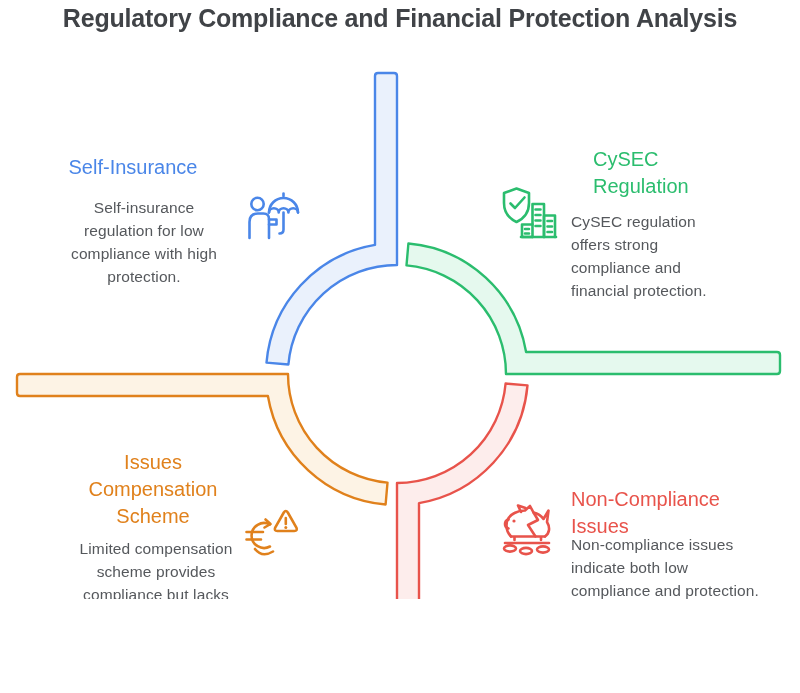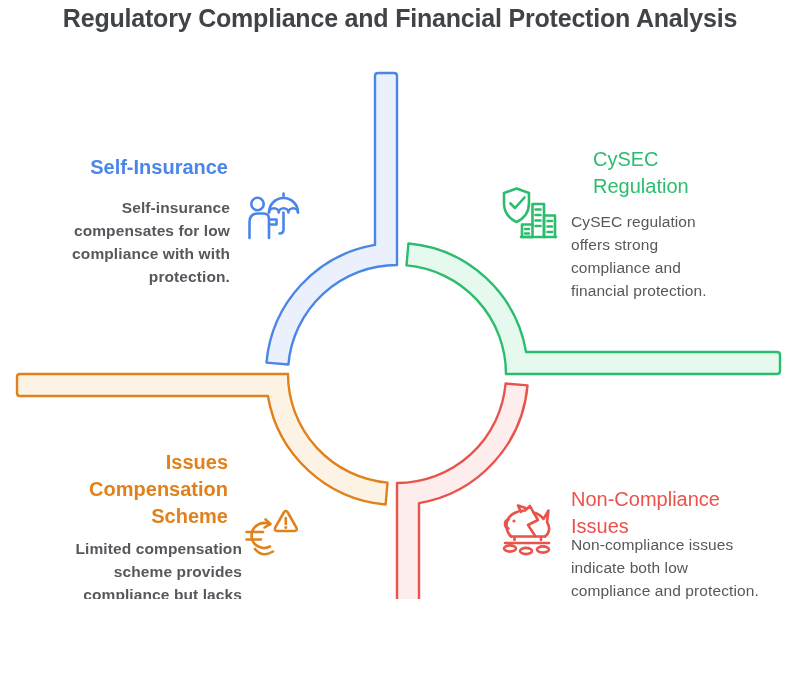--- a/index.html
+++ b/index.html
@@ -9,21 +9,21 @@
   }
   .title{
     position:absolute;top:4px;left:0;width:100%;text-align:center;
     font-size:25px;font-weight:700;color:#404347;letter-spacing:-0.2px;margin:0;
   }
   #pinwheel-svg{position:absolute;left:0;top:0;}
   .seg{stroke-width:2.4;stroke-linejoin:round;}
   .quad{position:absolute;}
   .q-heading{font-size:20px;line-height:27px;font-weight:400;color:var(--qc);}
   .q-body{font-size:15.5px;line-height:23px;color:#55585c;letter-spacing:0.1px;}
-  .ta-r{text-align:right;font-weight:bold;}
+  .ta-r{text-align:center;}
   .icon{position:absolute;color:var(--qc);}
   .icon svg{display:block;}
   .icon path,.icon circle,.icon ellipse,.icon rect{
     fill:none;stroke:currentColor;stroke-width:2.6;stroke-linecap:round;stroke-linejoin:round;
   }
   .icon .fill-dot{fill:currentColor;stroke:none;}
 </style>
 </head>
 <body>
 
@@ -37,21 +37,21 @@
         <path d="M 378 -9 L 394 -9 Q 397 -9 397 -6 L 397 265 A 109 109 0 0 0 288.4 364.5 L 266.5 362.6 A 131 131 0 0 1 375 244.9 L 375 -6 Q 375 -9 378 -9 Z" transform="rotate(90 397 374)" class="seg" fill="#e5f9ee" stroke="#2bbd6e"></path>
         <path d="M 378 70 L 394 70 Q 397 70 397 73 L 397 265 A 109 109 0 0 0 288.4 364.5 L 266.5 362.6 A 131 131 0 0 1 375 244.9 L 375 73 Q 375 70 378 70 Z" transform="rotate(180 397 374)" class="seg" fill="#fdedec" stroke="#e8534b"></path>
         <path d="M 378 -6 L 394 -6 Q 397 -6 397 -3 L 397 265 A 109 109 0 0 0 288.4 364.5 L 266.5 362.6 A 131 131 0 0 1 375 244.9 L 375 -3 Q 375 -6 378 -6 Z" transform="rotate(270 397 374)" class="seg" fill="#fdf3e5" stroke="#e0811c"></path>
       </g>
   </svg>
 
   <div class="quad" style="left: 38px; top: 154px; width: 190px; --qc: #4a86e8; --qf: #eaf1fc;">
     <div class="q-heading ta-r">Self-Insurance</div>
   </div>
   <div class="quad" style="left: 58px; top: 196px; width: 172px; --qc: #4a86e8; --qf: #eaf1fc;">
-    <div class="q-body ta-r">Self-insurance compensates for low compliance with with protection.</div>
+    <div class="q-body ta-r">Self-insurance regulation for low compliance with high protection.</div>
   </div>
   <div class="icon" style="left: 245px; top: 186px; --qc: #4a86e8; --qf: #eaf1fc;">
     <svg width="58" height="58" viewBox="0 0 58 58">
       <circle cx="12.5" cy="18" r="6.2"></circle>
       <path d="M4.5 52 V36 Q4.5 27.5 13 27.5 H18.5 Q24 27.5 24 33 V52"></path>
       <path d="M24 33.5 H31.5 V38.5 H24"></path>
       <path d="M38.5 10 V7.5"></path>
       <path d="M24 26.5 A14.5 14.5 0 0 1 53 26.5"></path>
       <path d="M24 26.5 a4.85 4.2 0 0 1 9.7 0 a4.85 4.2 0 0 1 9.7 0 a4.8 4.2 0 0 1 9.6 0"></path>
       <path d="M38.5 26.5 V43.5 Q38.5 47.5 34.5 47.5"></path>

